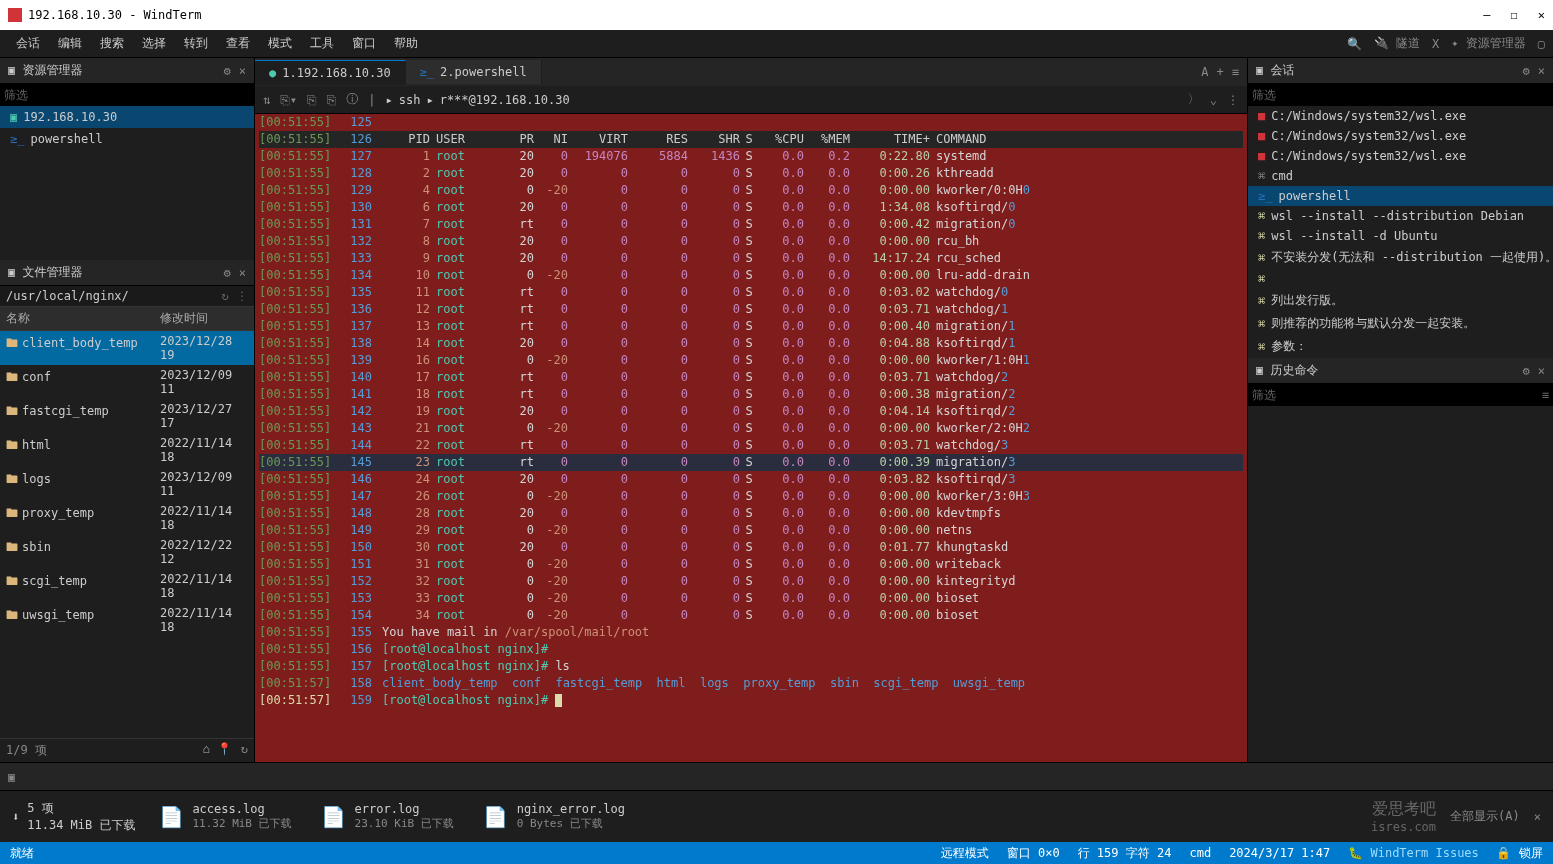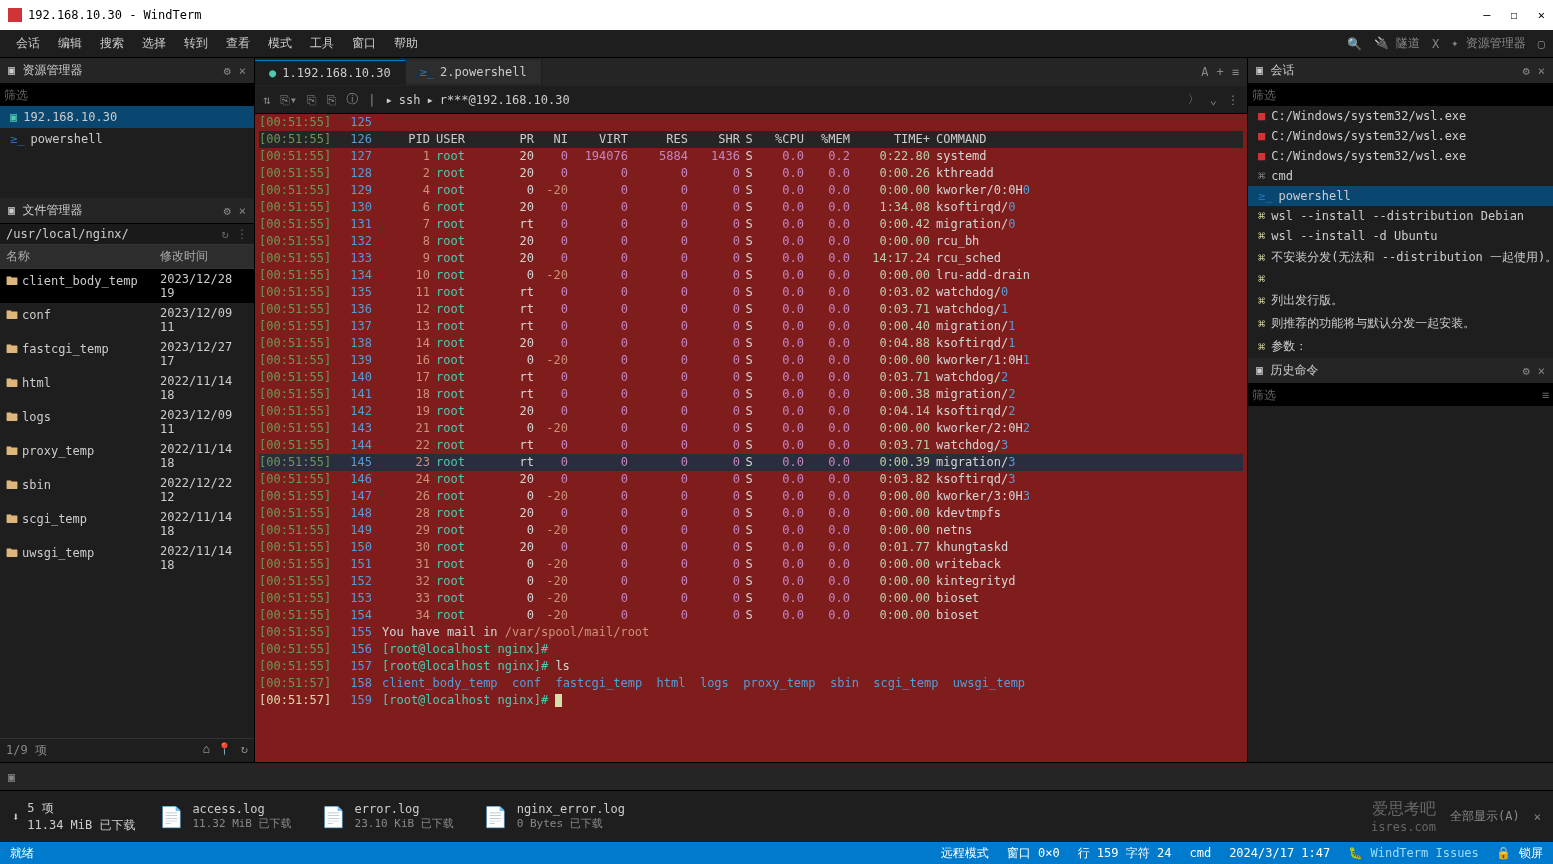--- a/index.html
+++ b/index.html
@@ -21,21 +21,21 @@
 .res-item{padding:4px 10px;display:flex;gap:6px;align-items:center}
 .res-item.active{background:#094771}
 .ico-term{color:#4ec9b0}
 .ico-ps{color:#2671be}
 .pathbox{background:#1a1a1a;padding:3px 6px;border-bottom:1px solid #333}
 .file-hdr{display:flex;background:#2d2d2d;font-size:11px;color:#aaa;border-bottom:1px solid #333}
 .file-hdr div,.file-row div{padding:3px 6px}
 .fcol1{flex:1}
 .fcol2{width:100px;overflow:hidden}
 .file-row{display:flex;color:#ccc}
-.file-row.sel{background:#000000}
+.file-row.sel{background:#0369a1}
 .folder-ico{color:#dcb67a;margin-right:4px}
 .file-status{border-top:1px solid #333;padding:3px 6px;display:flex;justify-content:space-between;color:#888}
 .center-col{flex:1;display:flex;flex-direction:column;min-width:0}
 .tabs{background:#252526;display:flex;align-items:center;height:28px}
 .tab{padding:5px 14px;background:#2d2d2d;display:flex;gap:6px;align-items:center;border-right:1px solid #1e1e1e}
 .tab.active{background:#1e1e1e;border-top:1px solid #007acc}
 .tabs .grow{flex:1}
 .tabs .tools{display:flex;gap:8px;padding-right:8px;color:#888}
 .toolbar{background:#1e1e1e;height:28px;display:flex;align-items:center;padding:0 8px;gap:10px;color:#888;border-bottom:1px solid #000}
 .toolbar .path{color:#ccc;display:flex;gap:6px;align-items:center}
@@ -133,21 +133,21 @@
         </span>
     </div>
     <div class="filterbar">
         <span>筛选</span>
       </div>
     <div class="res-list" id="resList">
         <div class="res-item active"><span class="ico-term">▣</span> 192.168.10.30</div>
         <div class="res-item"><span class="ico-ps">≥_</span> powershell</div>
       </div>
 
-    <div class="panel-hdr" style="margin-top:48px">
+    <div class="panel-hdr" style="margin-top:110px">
       <span>▣ <span>文件管理器</span></span>
       <span class="tools">
           <span>⚙</span>
           <span>×</span>
         </span>
     </div>
     <div class="pathbox"><span>/usr/local/nginx/</span> <span style="float:right;color:#666">↻ ⋮</span></div>
     <div class="file-hdr">
         <div class="fcol1">名称</div>
         <div class="fcol2">修改时间</div>

